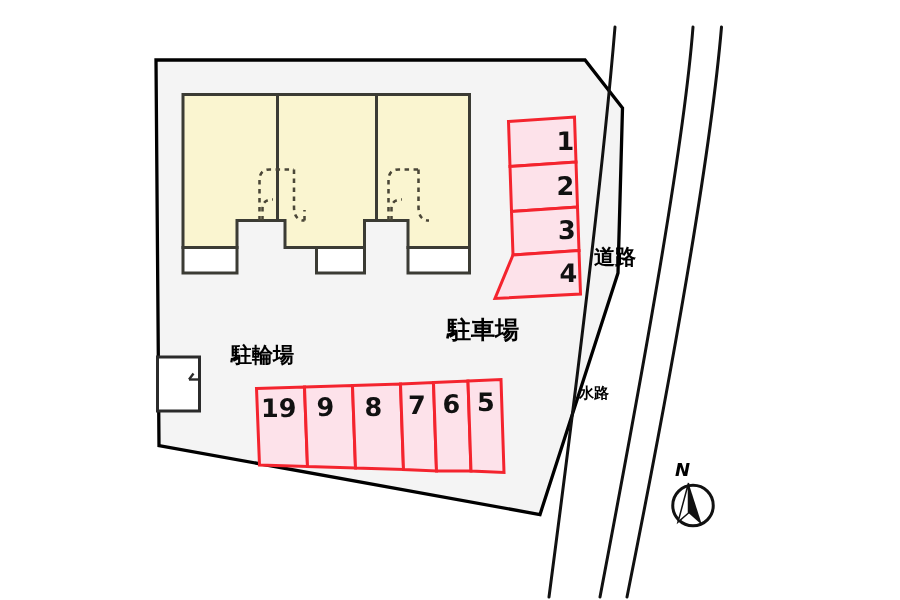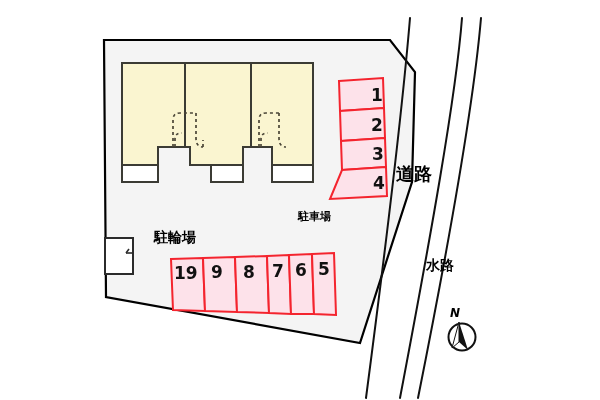--- a/index.html
+++ b/index.html
@@ -12,24 +12,24 @@
   #map-root{position:relative;width:600px;height:400px;}
   svg#site-plan{position:absolute;left:0;top:0;width:600px;height:400px;}
   .lbl{
     position:absolute;
     font-family:"DejaVu Sans","Liberation Sans",sans-serif;
     color:#000;
     font-weight:700;
     white-space:pre;
     line-height:1.02;
   }
-  #label-parking{left:298px;top:212px;font-size:11px;letter-spacing:0px;font-family:Liberation Mono, monospace;}
+  #label-parking{left:298px;top:212px;font-size:16px;letter-spacing:0px;}
   #label-bicycle{left:130px;top:230px;font-size:14px;width:16px;line-height:1.12;padding-left:24px;}
-  #label-road{left:396px;top:165px;font-size:18px;}
-  #label-waterway{left:386px;top:258px;font-size:14px;margin-left:40px;}
+  #label-road{left:396px;top:165px;font-size:14px;}
+  #label-waterway{left:386px;top:258px;font-size:10px;}
   #label-north{left:450px;top:307px;font-size:12px;font-weight:700;font-style:italic;}
   .slot-num{
     position:absolute;
     font-size:17px;
     font-weight:700;
     color:#111;
     font-family:"DejaVu Sans","Liberation Sans",sans-serif;
   }
 </style>
 </head>

